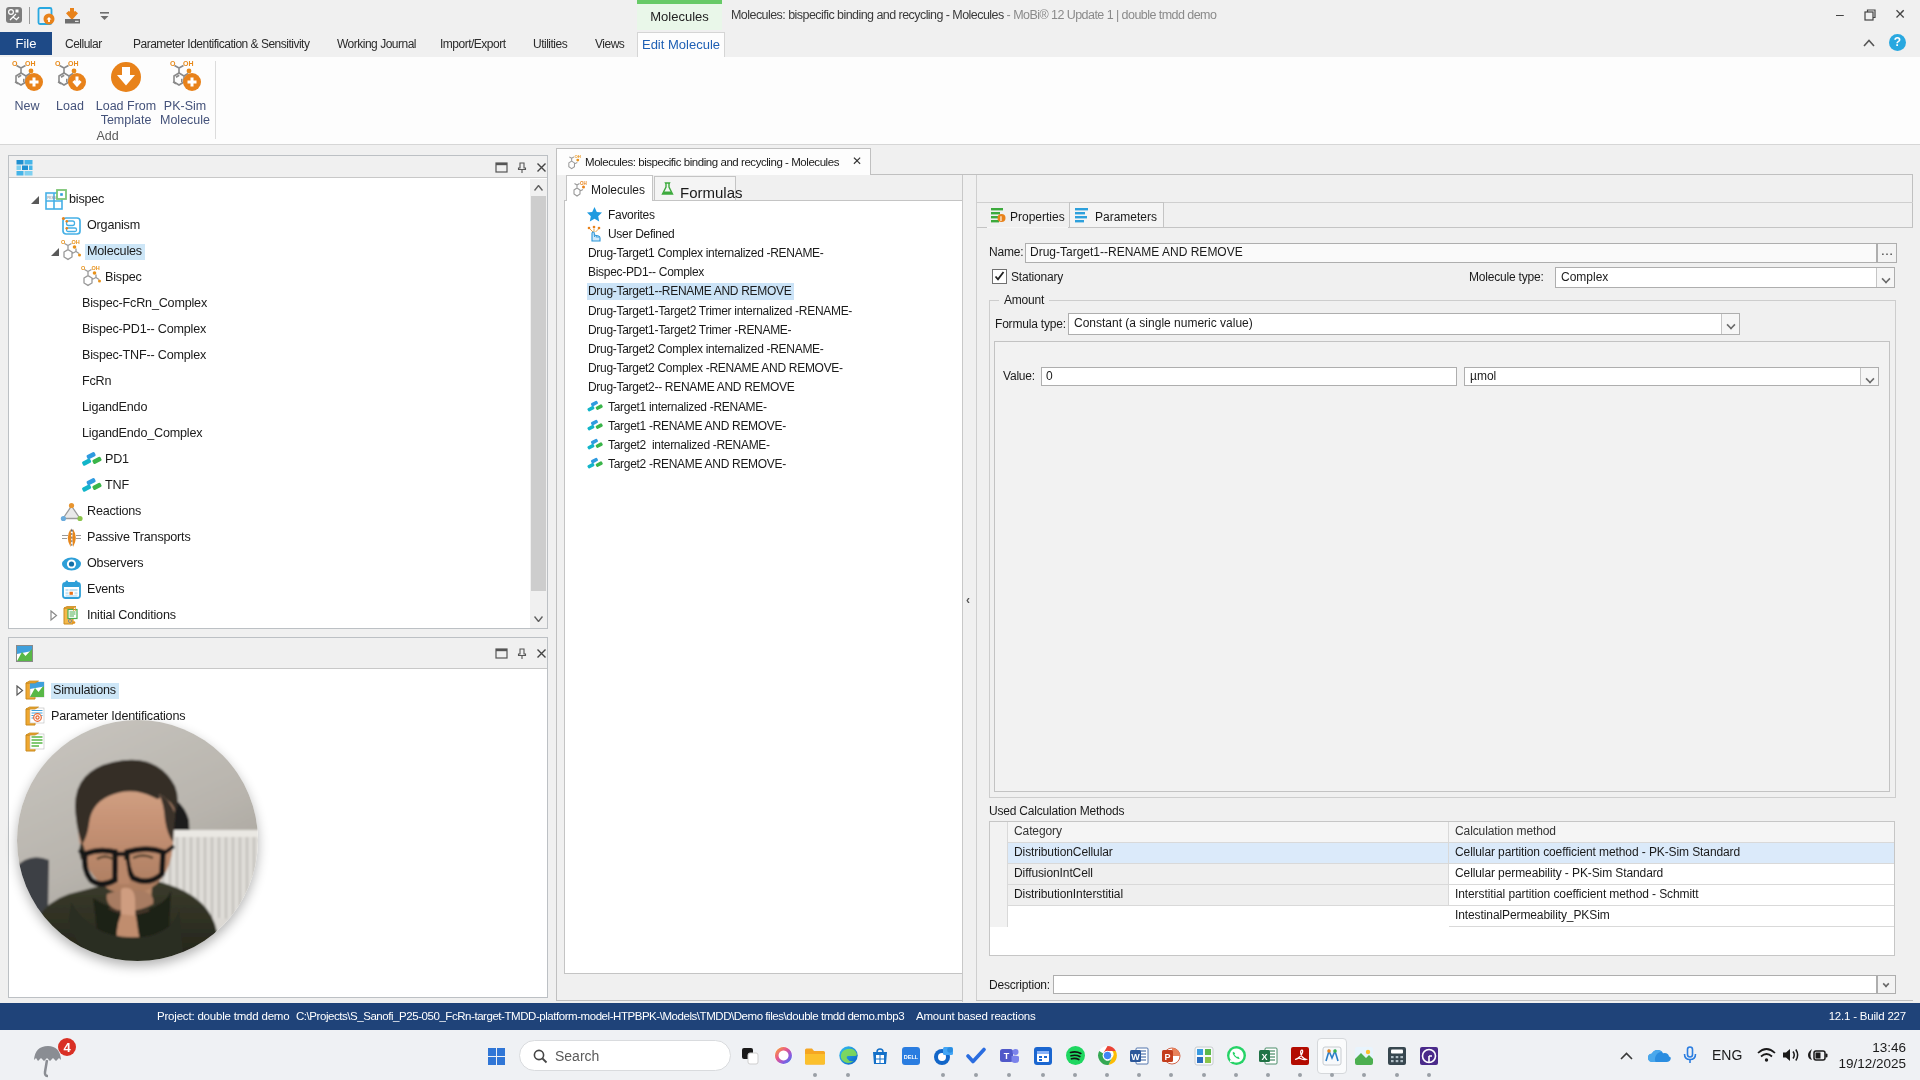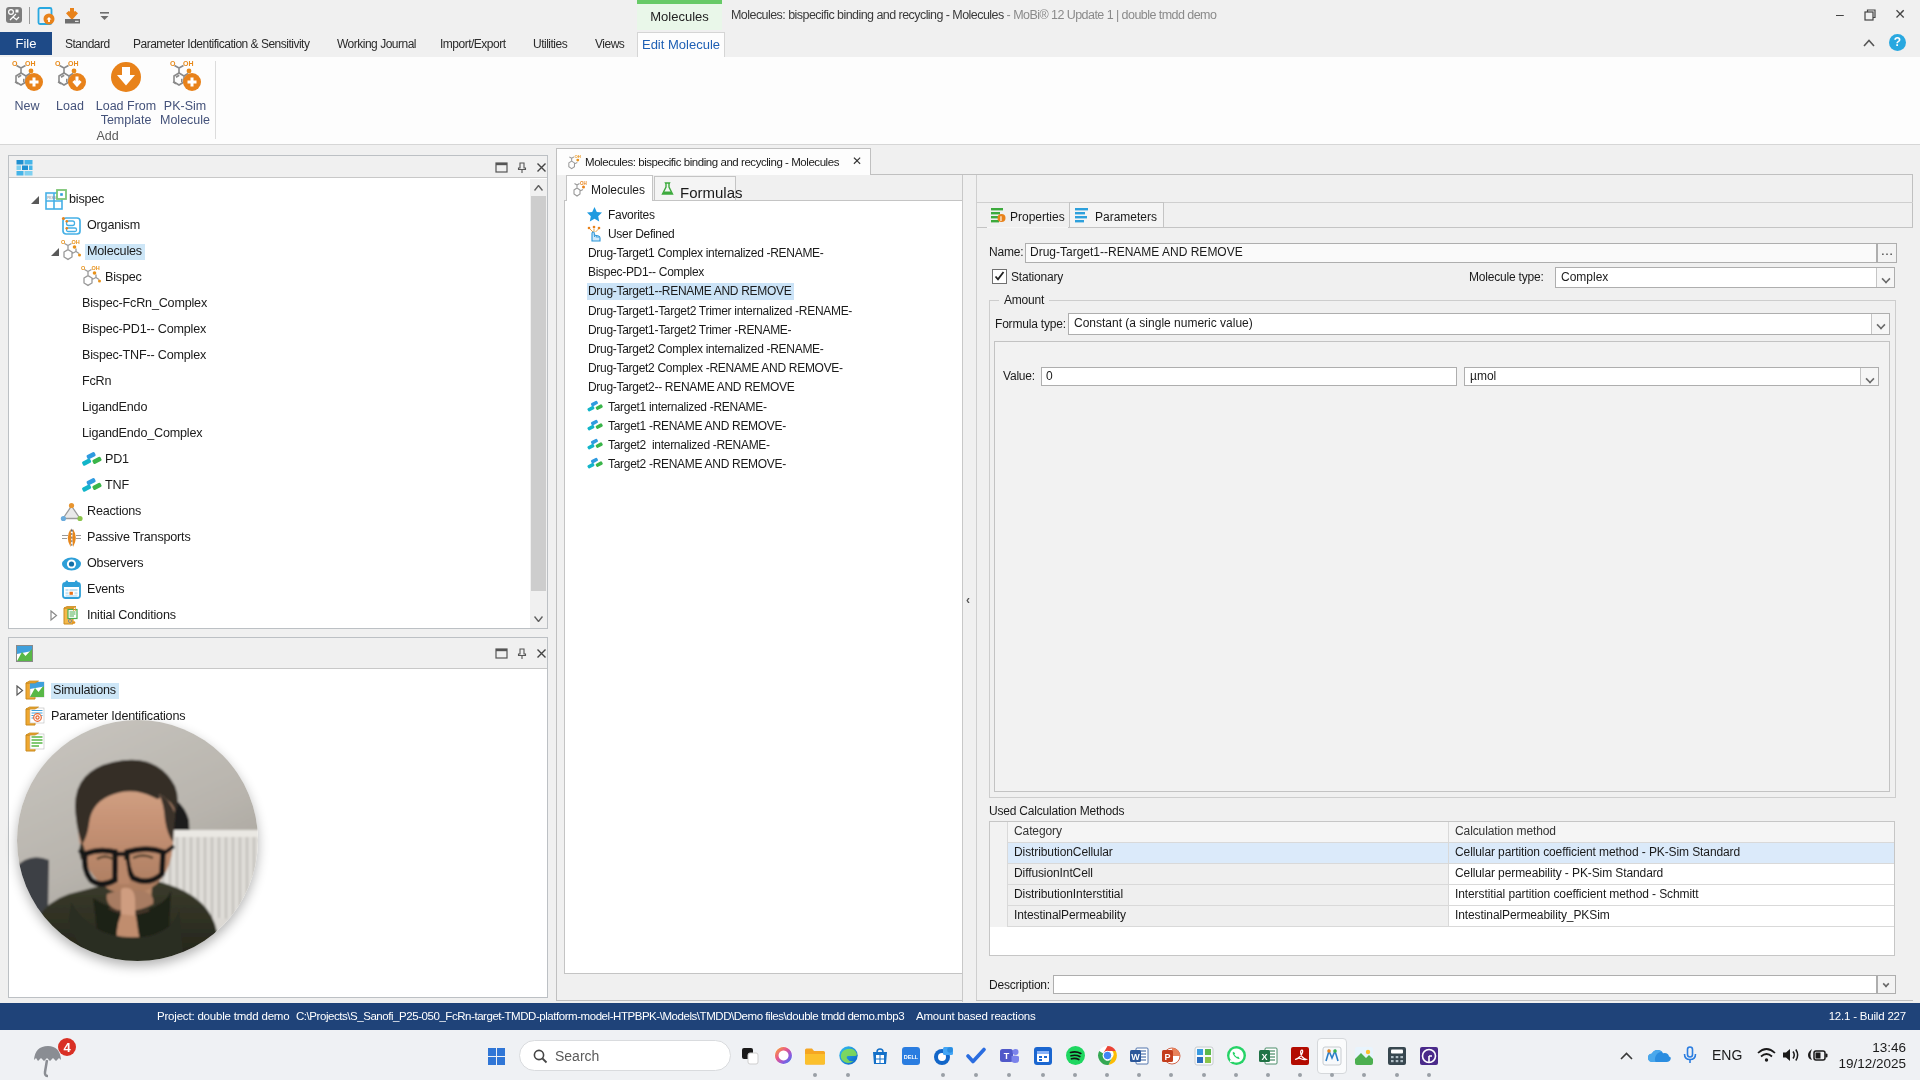--- a/index.html
+++ b/index.html
@@ -69,21 +69,21 @@
         <rect x="65" y="19" width="15" height="4.5" fill="#6e6e6e"></rect>
         <rect x="75" y="20.8" width="3.6" height="1" fill="#fff"></rect>
         <rect x="100" y="12" width="9" height="1.6" fill="#6e6e6e"></rect>
         <path d="M100.5 16 l4 4 l4 -4 z" fill="#6e6e6e"></path>
       </svg>
     </div>
   </div>
 
   <div id="menubar">
     <div id="filebtn">File</div>
-    <div class="menuitem" style="left:65px;">Standard</div>
+    <div class="menuitem" style="left:65px;">Cellular</div>
     <div class="menuitem" style="left:133px;">Parameter Identification &amp; Sensitivity</div>
     <div class="menuitem" style="left:337px;">Working Journal</div>
     <div class="menuitem" style="left:440px;">Import/Export</div>
     <div class="menuitem" style="left:533px;">Utilities</div>
     <div class="menuitem" style="left:595px;">Views</div>
     <div id="editmol">Edit Molecule</div>
     <svg width="12" height="8" style="position:absolute; left:1863px; top:9px;">
         <path d="M1 7 L6 1.5 L11 7" fill="none" stroke="#555" stroke-width="1.6"></path>
       </svg>
     <div id="helpbtn" style="position:absolute; left:1889px; top:4px; width:17px; height:17px; border-radius:50%; background:#29a8e0; color:#fff; font-weight:bold; text-align:center; line-height:17px; font-size:12px;">?</div>
@@ -591,21 +591,21 @@
       <span class="flabel" style="left:34px; top:95px;">Stationary</span>
       <span class="flabel" style="left:492px; top:95px;">Molecule type:</span>
       <div class="combo" style="left:578px; top:92px; width:340px; height:21px;">
         <span class="ctext">Complex</span>
           <span class="carr"></span>
       </div>
 
       <div style="position:absolute; left:12px; top:125px; width:907px; height:498px; border:1px solid #cdcdcd;"></div>
       <span class="flabel" style="left:22px; top:118px; background:#f0f0f0; padding:0 5px;">Amount</span>
       <span class="flabel" style="left:18px; top:142px;">Formula type:</span>
-      <div class="combo" style="left:91px; top:138px; width:822px; height:22px;">
+      <div class="combo" style="left:91px; top:138px; width:672px; height:22px;">
         <span class="ctext">Constant (a single numeric value)</span>
           <span class="carr"></span>
       </div>
 
       <div style="position:absolute; left:17px; top:166px; width:896px; height:451px; background:#f2f2f2; border:1px solid #c3c3c3;"></div>
       <span class="flabel" style="left:26px; top:194px;">Value:</span>
       <div class="input" style="left:64px; top:192px; width:416px; height:19px;">0</div>
       <div class="combo" style="left:487px; top:192px; width:415px; height:19px;">
         <span class="ctext" style="top:1px;">µmol</span>
           <span class="carr"></span>
@@ -615,21 +615,20 @@
       <div id="ucmtable" style="position:absolute; left:12px; top:646px; width:906px; height:135px; background:#fff; border:1px solid #c6c6c6; font-size:12px; letter-spacing:-0.1px;">
         <div style="position:absolute; left:0; top:0; width:18px; height:105px; background:#f2f2f2; border-right:1px solid #d9d9d9;"></div>
         <div style="position:absolute; left:18px; top:0; width:441px; height:21px; background:#f5f5f5; border-right:1px solid #d9d9d9; border-bottom:1px solid #d9d9d9; padding:2px 0 8px 6px; color:#333;">Category</div>
         <div style="position:absolute; left:459px; top:0; width:445px; height:21px; background:#f5f5f5; border-bottom:1px solid #d9d9d9; padding:2px 0 0 6px; color:#333;">Calculation method</div>
         <div style="position:absolute; left:18px; top:21px; width:441px; height:21px; background:#dbeafa; border-right:1px solid #d9d9d9; border-bottom:1px solid #d9d9d9; padding:2px 0 0 6px;">DistributionCellular</div>
         <div style="position:absolute; left:459px; top:21px; width:445px; height:21px; background:#dbeafa; border-bottom:1px solid #d9d9d9; padding:2px 0 0 6px;">Cellular partition coefficient method - PK-Sim Standard</div>
         <div style="position:absolute; left:18px; top:42px; width:441px; height:21px; background:#efefef; border-right:1px solid #d9d9d9; border-bottom:1px solid #d9d9d9; padding:2px 0 0 6px;">DiffusionIntCell</div>
         <div style="position:absolute; left:459px; top:42px; width:445px; height:21px; background:#fff; border-bottom:1px solid #d9d9d9; padding:2px 0 0 6px;">Cellular permeability - PK-Sim Standard</div>
         <div style="position:absolute; left:18px; top:63px; width:441px; height:21px; background:#efefef; border-right:1px solid #d9d9d9; border-bottom:1px solid #d9d9d9; padding:2px 0 0 6px;">DistributionInterstitial</div>
         <div style="position:absolute; left:459px; top:63px; width:445px; height:21px; background:#fff; border-bottom:1px solid #d9d9d9; padding:2px 0 0 6px;">Interstitial partition coefficient method - Schmitt</div>
-        <div style="position:absolute; left:18px; top:84px; width:441px; height:21px; background:#efefef; border-right:1px solid #d9d9d9; border-bottom:1px solid #d9d9d9; padding:2px 0 0 6px;">IntestinalPermeability</div>
         <div style="position:absolute; left:459px; top:84px; width:445px; height:21px; background:#fff; border-bottom:1px solid #d9d9d9; padding:2px 0 0 6px;">IntestinalPermeability_PKSim</div>
       </div>
 
       <span class="flabel" style="left:12px; top:803px;">Description:</span>
       <div class="input" style="left:76px; top:800px; width:824px; height:19px;"></div>
       <div style="position:absolute; left:900px; top:800px; width:19px; height:19px; background:#f3f3f3; border:1px solid #aeaeae;">
           <span style="position:absolute; left:5px; top:5px; width:6px; height:6px; border-right:2px solid #6a6a6a; border-bottom:2px solid #6a6a6a; transform:rotate(45deg) scale(0.8);"></span>
         </div>
     </div>
   </div>

